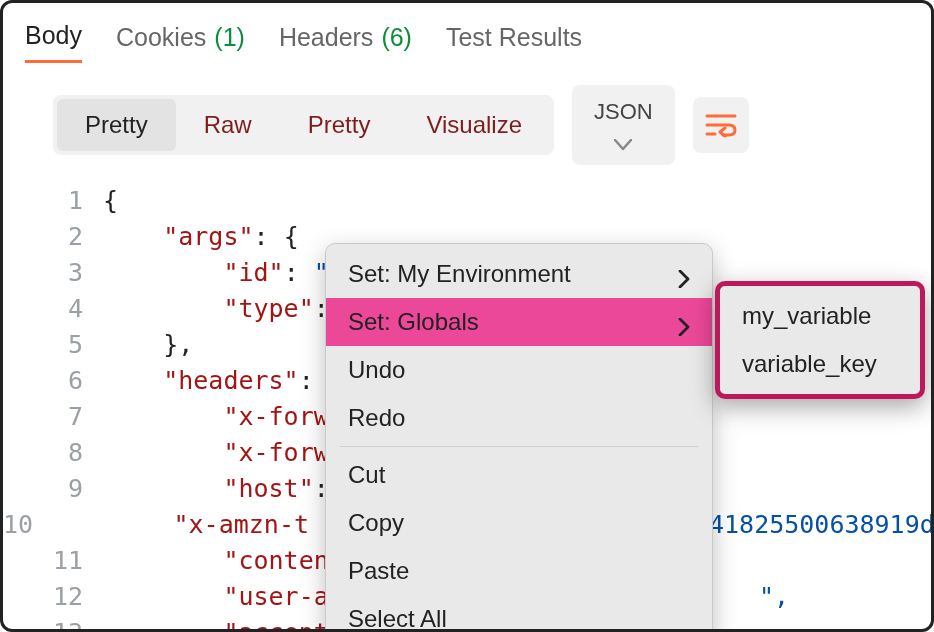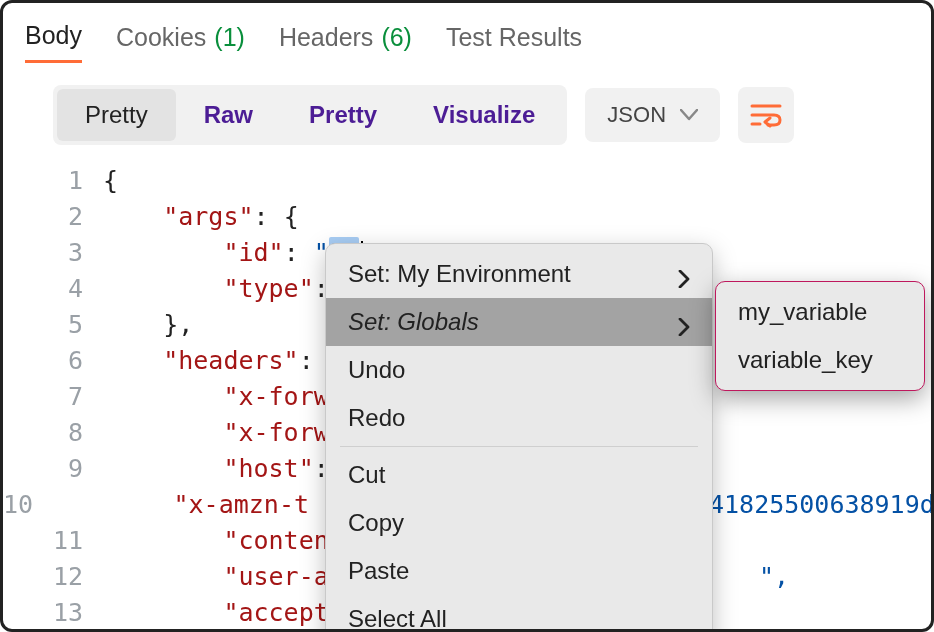--- a/index.html
+++ b/index.html
@@ -8,47 +8,47 @@
 
   
   .top-tabs { display: flex; align-items: center; gap: 34px; padding: 18px 22px 0 22px; font-size: 25px; color: #666; }
   .top-tab { display: flex; align-items: baseline; gap: 8px; padding-bottom: 10px; cursor: pointer; }
   .top-tab.active { color: #222; border-bottom: 3px solid #ff6c37; }
   .top-tab .count { color: #0a8f3c; }
 
   
   .view-row { display: flex; align-items: center; gap: 18px; padding: 22px 30px 8px 30px; margin-left: 20px; }
   .view-group { display: flex; background: #f1f1f1; border-radius: 8px; padding: 4px; }
-  .view-btn { padding: 12px 28px; font-size: 24px; color: #4c1d95; border-radius: 6px; cursor: pointer; font-weight: bold; }
+  .view-btn { padding: 12px 28px; font-size: 24px; color: #7f1d1d; border-radius: 6px; cursor: pointer; }
   .view-btn.active { background: #e3e3e3; color: #222; font-weight: 500; }
-  .format-select { display: flex; align-items: center; gap: 14px; background: #f1f1f1; border-radius: 8px; padding: 14px 22px; font-size: 22px; color: #444; font-weight: 500; cursor: pointer; }
+  .format-select { display: flex; align-items: center; gap: 14px; background: #f1f1f1; border-radius: 8px; padding: 14px 22px; font-size: 22px; color: #444; font-weight: 500; cursor: pointer; flex-direction: column; }
   .format-select .chev { color: #888; }
   .wrap-btn { width: 56px; height: 56px; background: #f1f1f1; border-radius: 8px; display: flex; align-items: center; justify-content: center; cursor: pointer; }
 
   
   .code-area { position: relative; padding: 10px 0 0 0; font-family: Menlo, Consolas, monospace; font-size: 25px; line-height: 36px; }
   .code-row { display: flex; align-items: baseline; }
   .gutter { width: 100px; text-align: right; color: #9aa0a6; padding-right: 20px; user-select: none; }
   .cell { white-space: pre; color: #222; }
   .brace { color: #222; }
   .key { color: #a31515; }
   .punct { color: #222; }
   .str { color: #0451a5; }
   .hl { background: #a8cdf4; border-radius: 2px; padding: 1px 0; }
   .cursor-bar { display:inline-block; width:2px; height:26px; background:#000; vertical-align:middle; margin-left:2px; }
 
   
   .ctx-menu { position: absolute; top: 240px; left: 322px; width: 388px; background: #e9e9e9; border: 1px solid #c9c9c9; border-radius: 10px; box-shadow: 0 8px 24px rgba(0,0,0,.25); font-size: 24px; color: #222; padding: 6px 0; }
   .ctx-item { display: flex; align-items: flex-end; justify-content: space-between; padding: 10px 22px; cursor: pointer; }
-  .ctx-item.highlight { background: #a3a3a3; font-style: italic; }
+  .ctx-item.highlight { background: #ec4899; }
   .ctx-sep { border-top: 1px solid #cfcfcf; margin: 4px 14px; }
   .ctx-item .arrow { color: #333; }
 
   
-  .sub-menu { position: absolute; top: 278px; left: 712px; width: 210px; background: #e9e9e9; border: 1px solid #be185d; border-radius: 10px; box-shadow: 0 8px 24px rgba(0,0,0,.35); font-size: 24px; color: #222; padding: 6px 0; }
+  .sub-menu { position: absolute; top: 278px; left: 712px; width: 210px; background: #e9e9e9; border: 5px solid #be185d; border-radius: 10px; box-shadow: 0 8px 24px rgba(0,0,0,.35); font-size: 24px; color: #222; padding: 6px 0; }
   .sub-item { padding: 10px 22px; cursor: pointer; }
 
   svg { display: block; }
 </style>
 </head>
 <body>
 
 <div class="frame">
 
   <div class="top-tabs">

